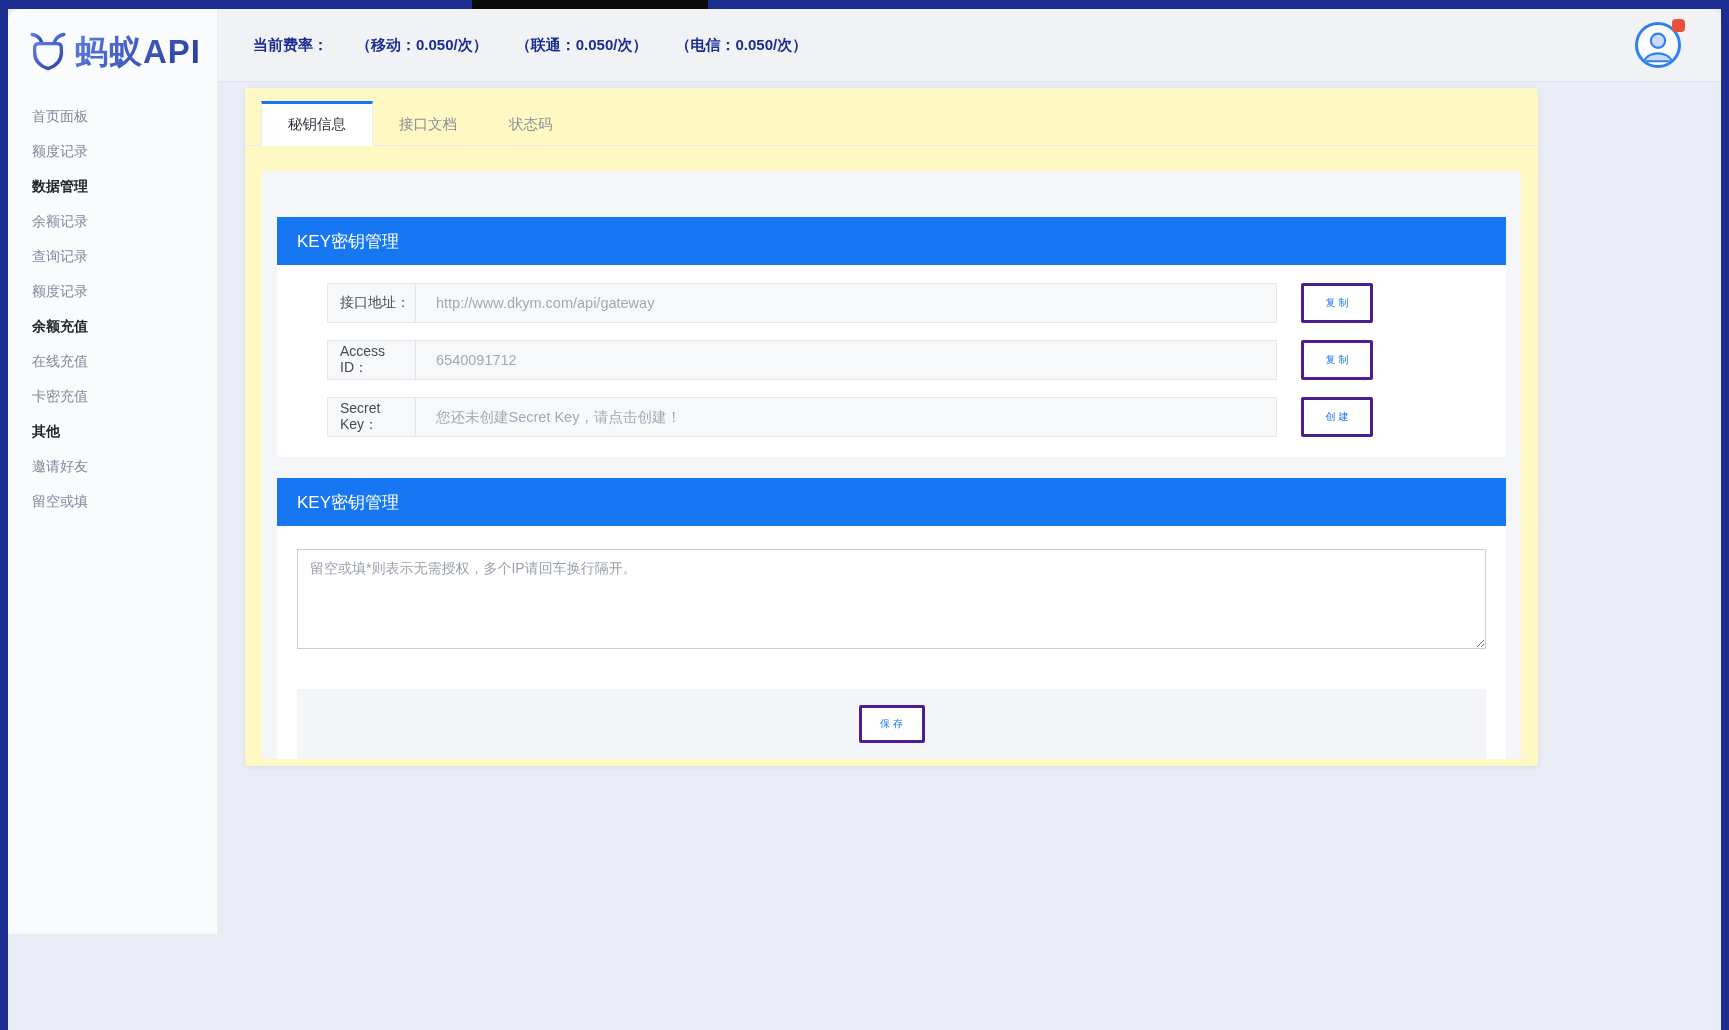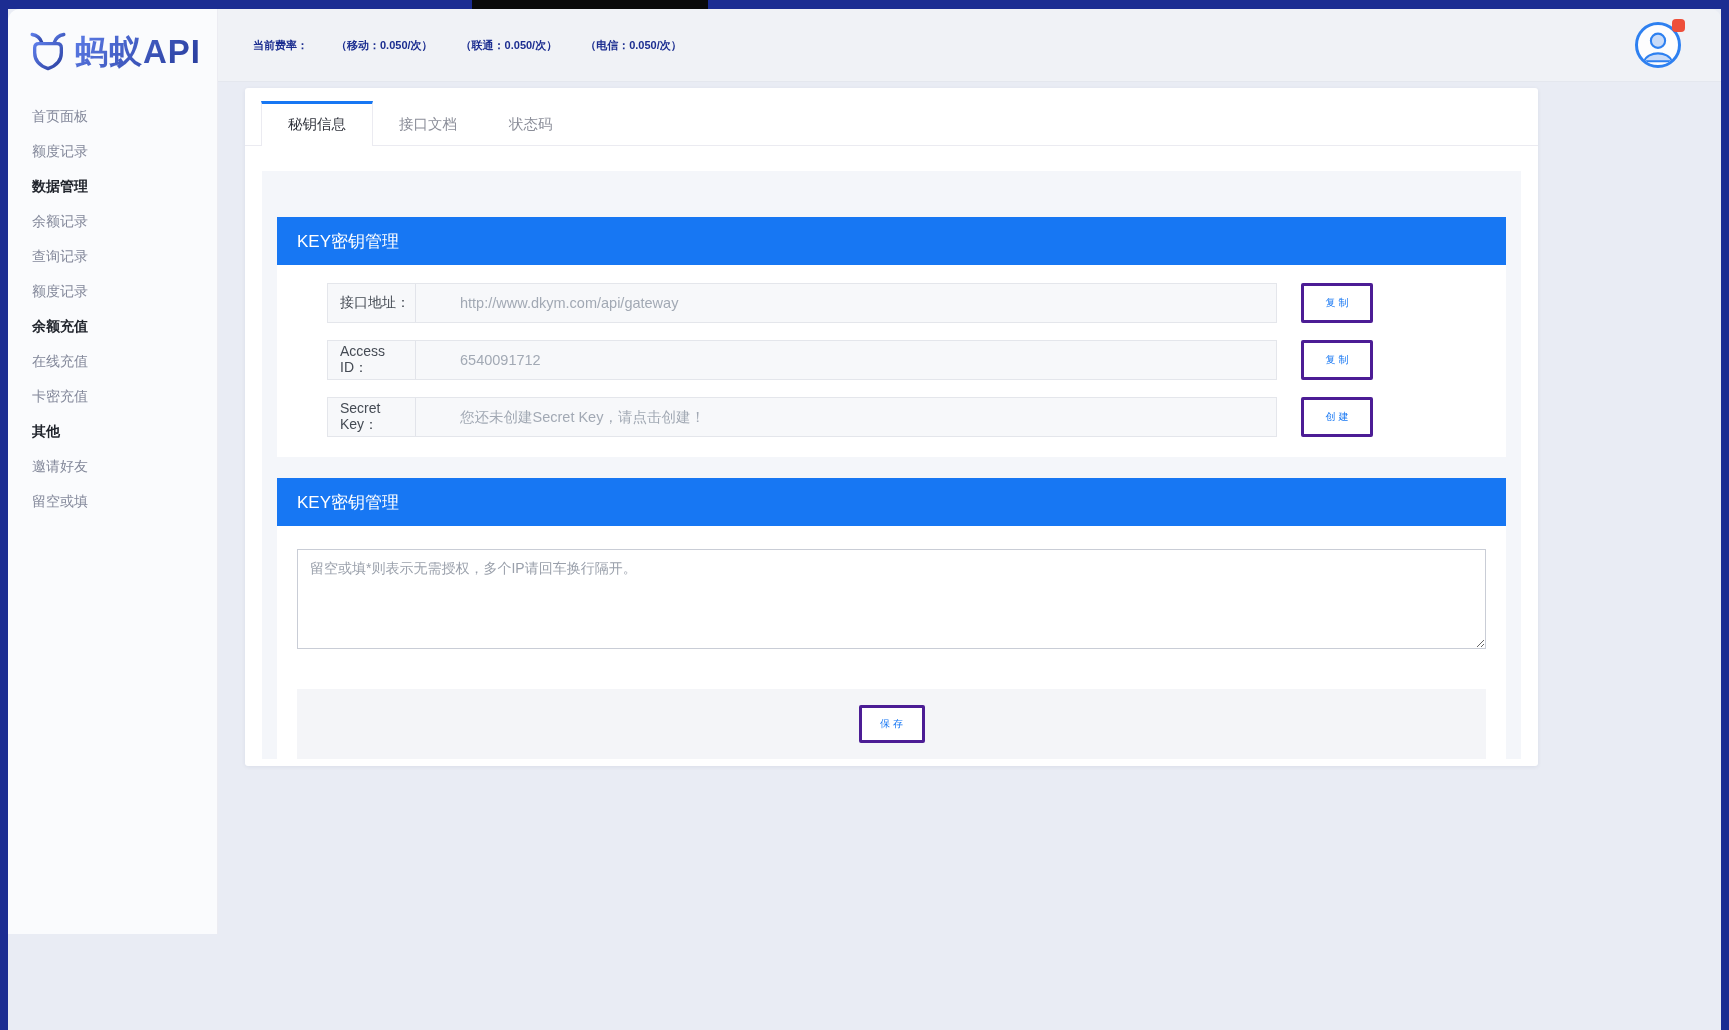--- a/index.html
+++ b/index.html
@@ -26,48 +26,48 @@
   .menu-item { height:35px; display:flex; align-items:center; padding-left:24px;
                font-size:14px; color:#83889a; cursor:pointer; }
   .menu-group { height:35px; display:flex; align-items:center; padding-left:24px;
                 font-size:14px; font-weight:700; color:#20242c; }
 
   
   .topbar { position:absolute; left:218px; top:9px; right:8px; height:73px; background:#f0f2f6;
             border-bottom:1px solid #e4e7ee; border-top-right-radius:10px;
             display:flex; align-items:center; justify-content:space-between; }
   .rates { display:flex; align-items:center; gap:28px; padding-left:35px;
-           font-size:11px; font-weight:700; color:#1b2d90;text-align:center; }
+           font-size:15px; font-weight:700; color:#1b2d90;text-align:center; }
   .avatar { position:relative; width:46px; height:46px; margin-right:40px; cursor:pointer; }
   .avatar-circle { width:46px; height:46px; border-radius:50%; border:3px solid #2e80f0;
                    background:#fdfdfe; overflow:hidden; display:flex; align-items:flex-end; justify-content:center; }
   .badge { position:absolute; top:-3px; right:-4px; width:13px; height:13px; border-radius:4px; background:#ee4f3a; }
 
   
   .content { position:absolute; left:218px; top:82px; right:8px; bottom:0; background:#e9ecf4; }
-  .card { margin:6px 0 0 27px; width:1293px; height:678px; background:#ffffff; border-radius:3px;
+  .card { margin:6px 0 0 27px; width:1293px; height:678px; background:#fef9c3; border-radius:3px;
           box-shadow:0 1px 4px rgba(25,40,90,.07); padding-top:13px; }
 
   
   .tabbar { height:45px; display:flex; align-items:stretch; padding-left:16px; border-bottom:1px solid #ebebf1; }
   .tab { display:flex; align-items:center; padding:0 26px; font-size:14.5px; color:#8b8e99;
          border-top:3px solid transparent; cursor:pointer; position:relative; }
   .tab--active { color:#30333c; background:#fff; border-top-color:#1777f3;
                  border-left:1px solid #ebebf1; border-right:1px solid #ebebf1; }
   .tab--active::after { content:''; position:absolute; left:0; right:0; bottom:-1px; height:1px; background:#fff; }
 
   
   .panel { margin:25px 17px 0; background:#f4f6fa; padding:46px 15px 0; }
   .block-header { height:48px; background:#1777f3; color:#ffffff; font-size:17px;
                   display:flex; align-items:center; padding-left:20px; }
   .block-body { background:#ffffff; padding:18px 20px 20px; }
 
   .field-row { display:flex; align-items:stretch; margin:0 0 17px 30px; height:40px; }
   .field-row:last-child { margin-bottom:0; }
-  .field-box { width:950px; background:#f7f8fa; border:1px solid #e4e6eb; display:flex; align-items:stretch;gap:24px; }
+  .field-box { width:950px; background:#f7f8fa; border:1px solid #e4e6eb; display:flex; align-items:stretch; }
   .field-label { width:88px; display:flex; align-items:center; padding-left:12px;
                  border-right:1px solid #e2e4ea; font-size:14px; color:#454b54; flex:0 0 auto; }
   .field-value { flex:1; border:none; background:transparent; outline:none; padding:0 0 0 20px;
                  font-size:14.5px; color:#a2a9b4; font-family:"Liberation Sans","DejaVu Sans",sans-serif; }
   .btn { margin-left:24px; width:72px; height:40px; background:#ffffff; border:3px solid #4c1d95;
          border-radius:2px; color:#1777f3; font-size:10px; cursor:pointer;
          font-family:"Liberation Sans","DejaVu Sans",sans-serif; }
 
   .block--ip { margin-top:21px; }
   .block--ip .block-body { padding:23px 20px 0; }

